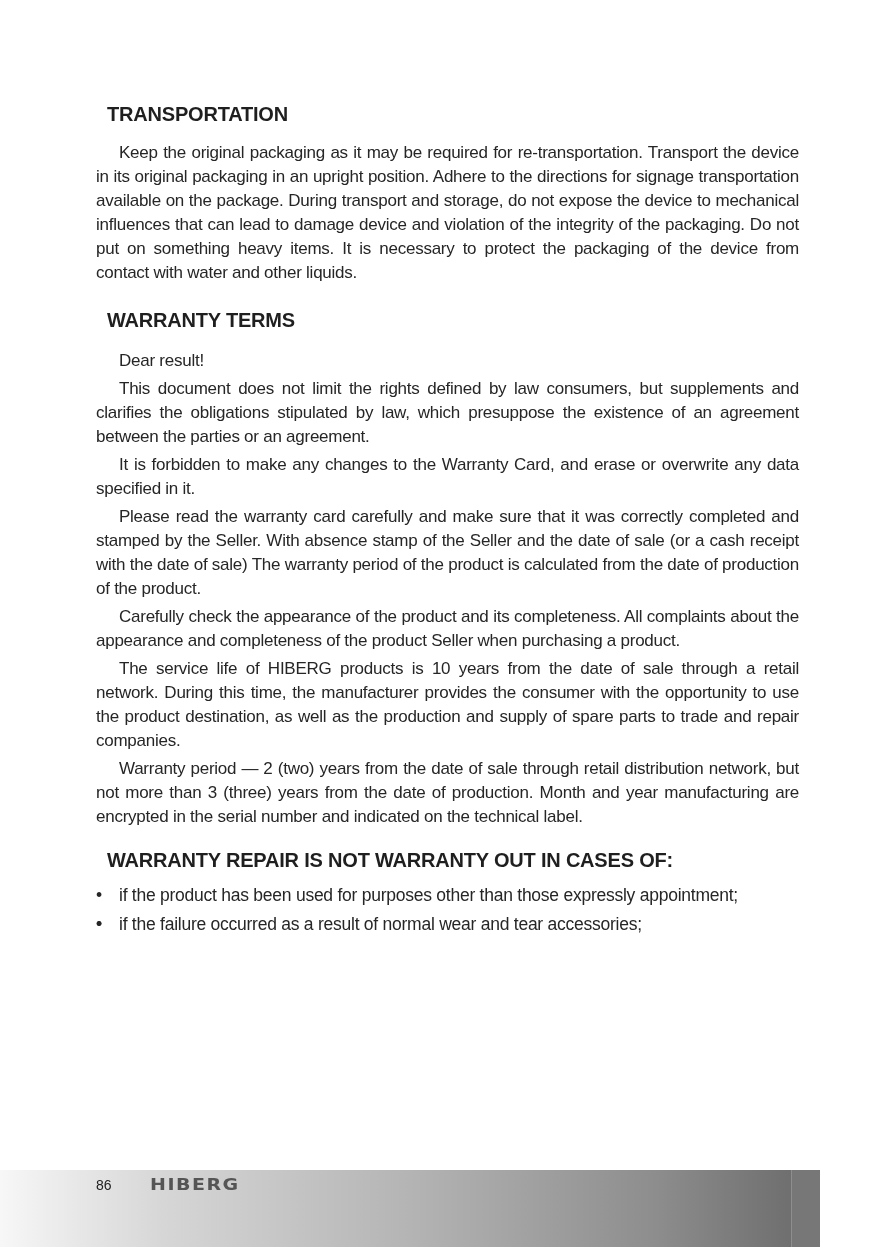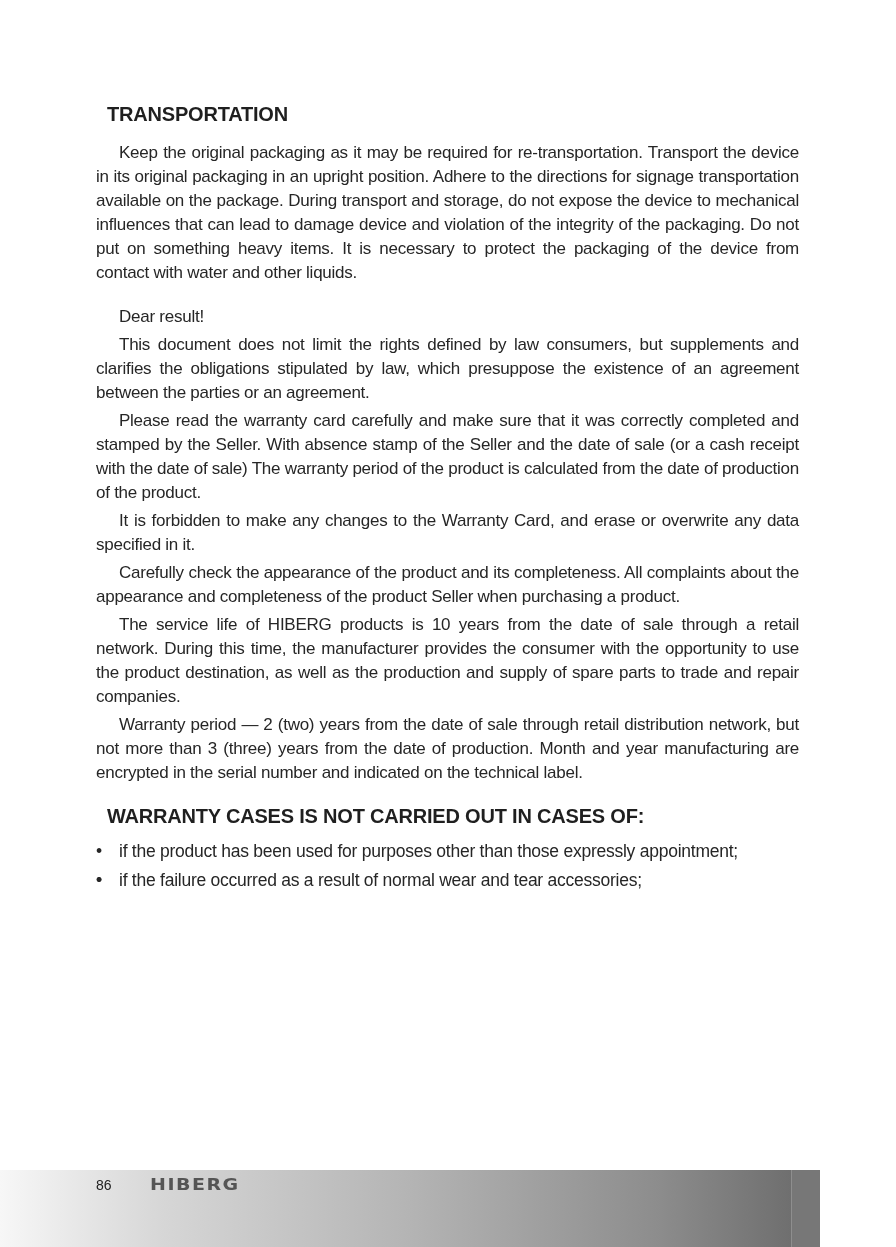--- a/index.html
+++ b/index.html
@@ -51,33 +51,34 @@
 
 <div class="page">
   <section>
     <h2 id="transport-title">TRANSPORTATION</h2>
     <div id="transport-body">
       <p>Keep the original packaging as it may be required for re-transportation. Transport the device in its original packaging in an upright position. Adhere to the directions for signage transportation available on the package. During transport and storage, do not expose the device to mechanical influences that can lead to damage device and violation of the integrity of the packaging. Do not put on something heavy items. It is necessary to protect the packaging of the device from contact with water and other liquids.</p>
     </div>
   </section>
 
   <section>
+    <h2 id="warranty-title">WARRANTY TERMS</h2>
     <div class="wt">
       <p>Dear result!</p>
       <p>This document does not limit the rights defined by law consumers, but supplements and clarifies the obligations stipulated by law, which presuppose the existence of an agreement between the parties or an agreement.</p>
+      <p>It is forbidden to make any changes to the Warranty Card, and erase or overwrite any data specified in it.</p>
       <p>Please read the warranty card carefully and make sure that it was correctly completed and stamped by the Seller. With absence stamp of the Seller and the date of sale (or a cash receipt with the date of sale) The warranty period of the product is calculated from the date of production of the product.</p>
-      <p>It is forbidden to make any changes to the Warranty Card, and erase or overwrite any data specified in it.</p>
       <p>Carefully check the appearance of the product and its completeness. All complaints about the appearance and completeness of the product Seller when purchasing a product.</p>
       <p>The service life of HIBERG products is 10 years from the date of sale through a retail network. During this time, the manufacturer provides the consumer with the opportunity to use the product destination, as well as the production and supply of spare parts to trade and repair companies.</p>
       <p>Warranty period — 2 (two) years from the date of sale through retail distribution network, but not more than 3 (three) years from the date of production. Month and year manufacturing are encrypted in the serial number and indicated on the technical label.</p>
     </div>
   </section>
 
   <section>
-    <h2 id="exclusions-title">WARRANTY CASES IS NOT CARRIED OUT IN CASES OF:</h2>
+    <h2 id="exclusions-title">WARRANTY REPAIR IS NOT WARRANTY OUT IN CASES OF:</h2>
     <ul>
       <li>
         <span class="bullet">•</span>
         <span>if the product has been used for purposes other than those expressly appointment;</span>
       </li>
       <li>
         <span class="bullet">•</span>
       </li>
       <li>
         <span class="bullet">•</span>

